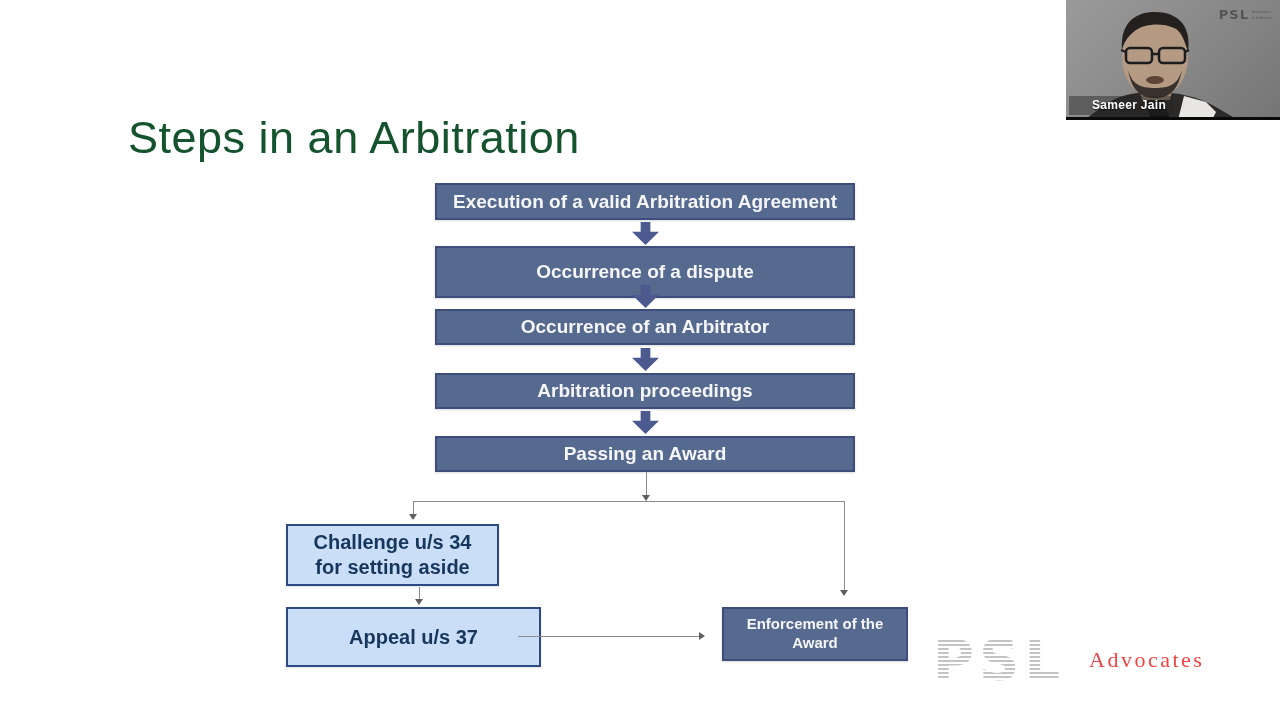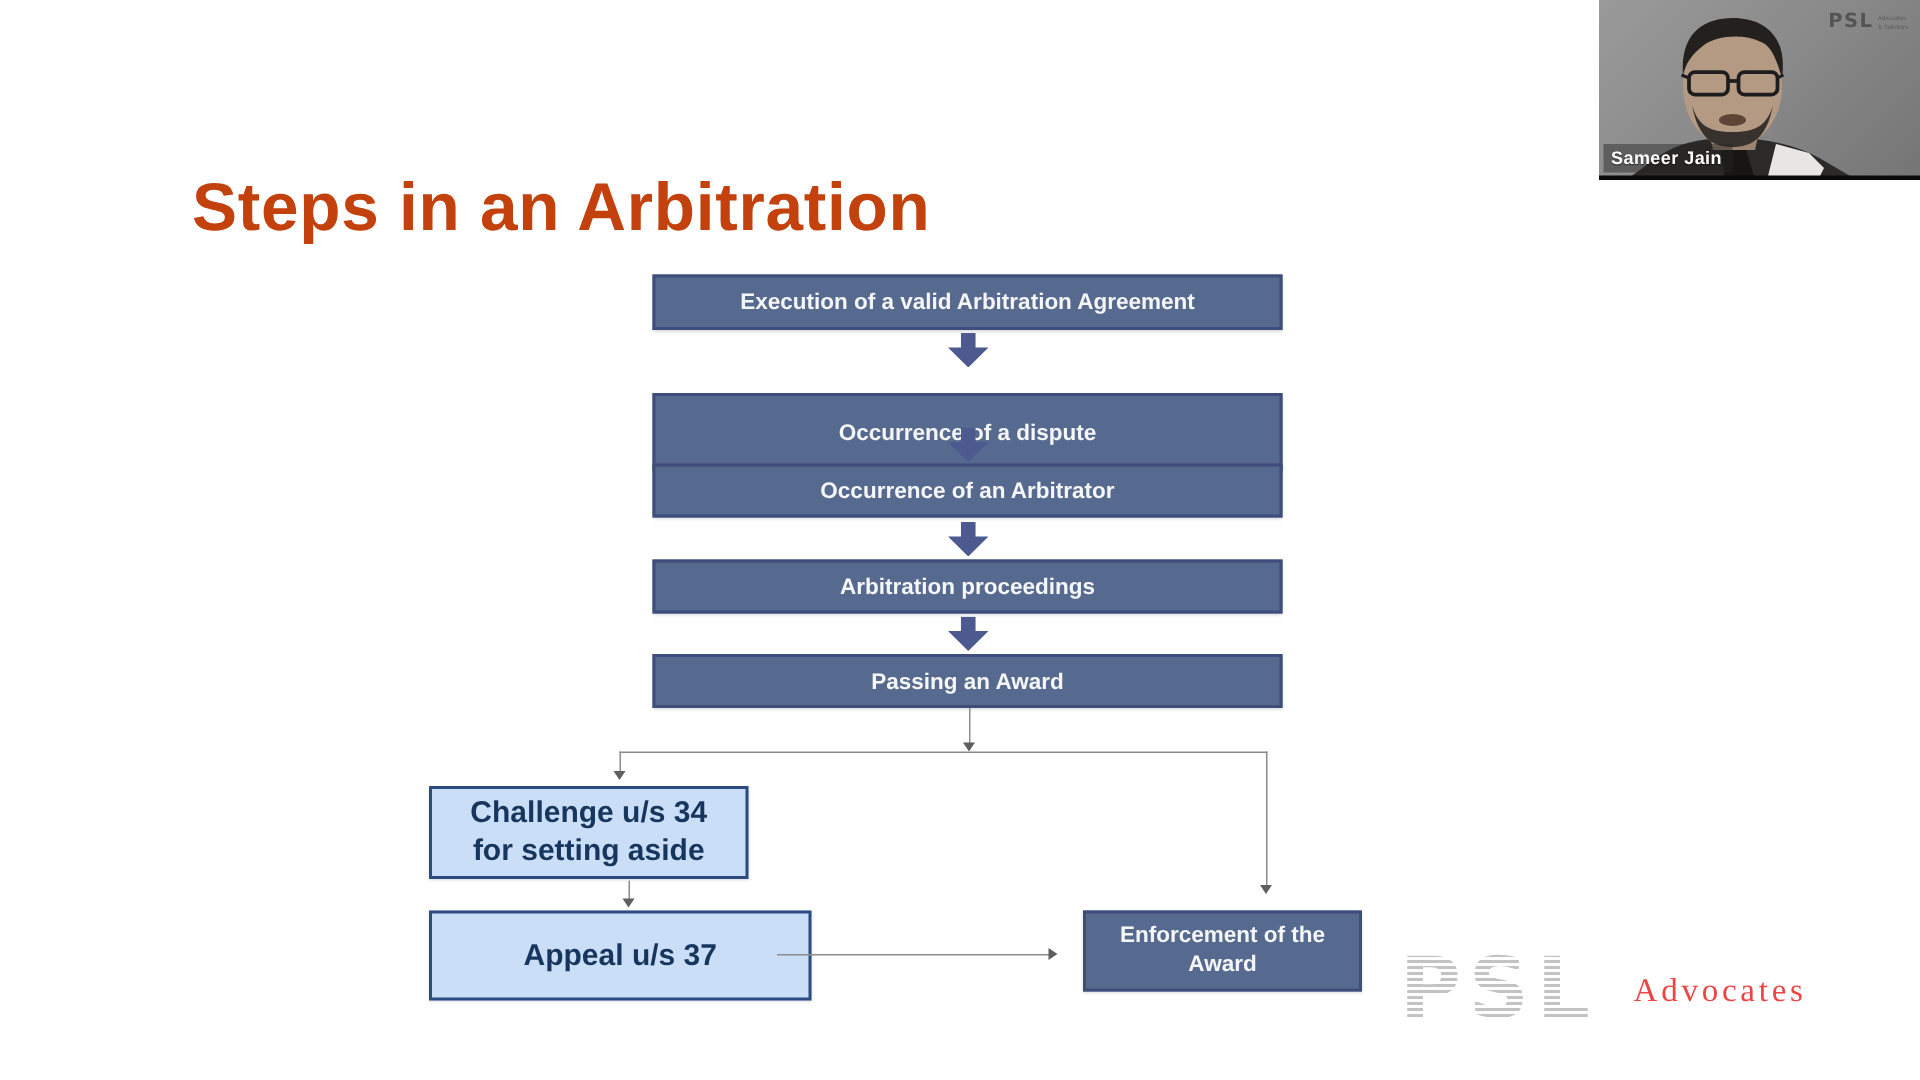--- a/index.html
+++ b/index.html
@@ -10,40 +10,40 @@
     position: relative;
     width: 1280px; height: 720px;
     background: #ffffff;
   }
 
   
   .slide-title {
     position: absolute;
     left: 128px; top: 112px;
     font-size: 45px;
-    font-weight: 700;
-    color: #c2410c;
+    font-weight: 400;
+    color: #14532d;
     letter-spacing: 0.5px;
     white-space: nowrap;
   }
 
   
   .flow-box {
     position: absolute;
     left: 435px; width: 420px; height: 37px;
     background: #56698e;
     border: 2px solid #3f4d7c;
     color: #f5f6f8;
-    font-size: 15px; font-weight: bold;
+    font-size: 19px; font-weight: bold;
     display: flex; align-items: center; justify-content: center;
     text-align: center;
     box-shadow: 0 1px 2px rgba(0,0,0,0.15);
   }
   .fb1 { top: 183px; }
-  .fb2 { top: 262px; height: 52px; }
+  .fb2 { top: 246px; height: 52px; }
   .fb3 { top: 309px; height: 36px; }
   .fb4 { top: 373px; height: 36px; }
   .fb5 { top: 436px; height: 36px; }
 
   
   .block-arrow {
     position: absolute;
     left: 632px; width: 27px; height: 23px;
     background: #4d5a90;
     clip-path: polygon(32% 0, 68% 0, 68% 42%, 100% 42%, 50% 100%, 0 42%, 32% 42%);
@@ -137,21 +137,21 @@
   .video-tile svg { position: absolute; left: 0; top: 0; }
   .video-bottom-strip {
     position: absolute; left: 0; bottom: 0;
     width: 100%; height: 3px; background: #0a0a0a;
   }
   .video-name {
     position: absolute; left: 3px; bottom: 5px;
     color: #ffffff;
     font-size: 12px; font-weight: bold;
     background: rgba(35,35,35,0.45);
-    padding: 2px 7px 3px 5px;
+    padding: 2px 7px 3px 23px;
     letter-spacing: 0.3px;
     text-shadow: 0 1px 1px rgba(0,0,0,0.6);
   }
   .video-logo {
     position: absolute; right: 8px; top: 7px;
     display: flex; align-items: center; gap: 3px;
     opacity: 0.85;
   }
   .video-logo-psl {
     font-family: "DejaVu Sans", sans-serif;

